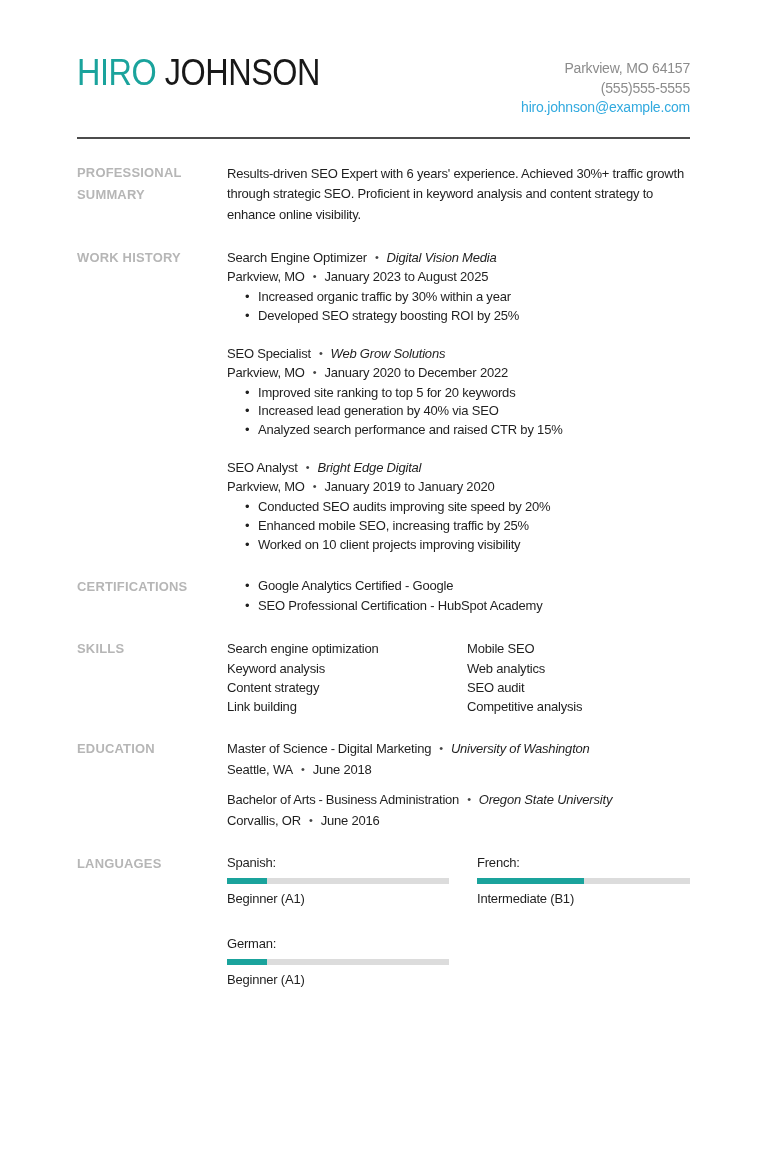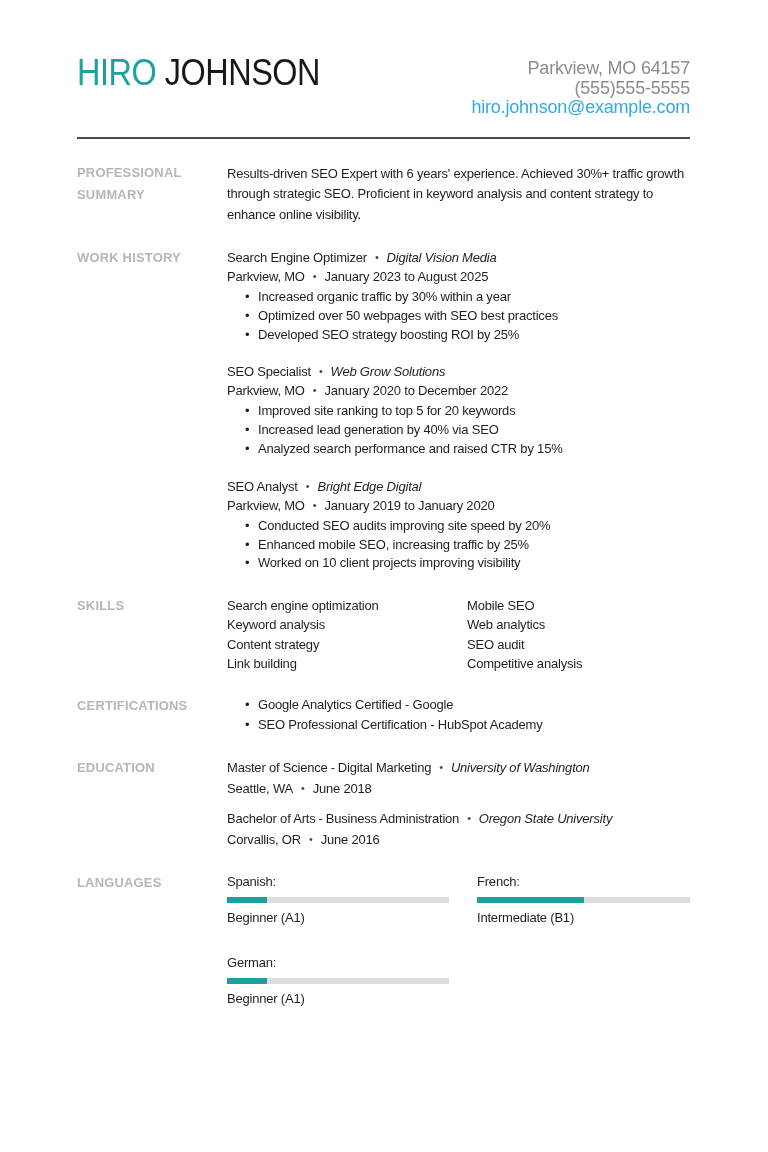--- a/index.html
+++ b/index.html
@@ -21,21 +21,21 @@
     overflow:hidden;
   }
   
   .header{display:flex;justify-content:space-between;align-items:flex-start;}
   .name{
     font-size:36px;line-height:38px;font-weight:400;letter-spacing:-0.5px;
     transform:scaleX(.9);transform-origin:left center;white-space:nowrap;margin-top:6px;
   }
   .name .first{color:var(--accent);}
   .name .last{color:#181818;}
-  .contact{ text-align:right;font-size:18px;line-height:19.5px;color:var(--muted);margin-top:11px;}
+  .contact{ text-align:right;font-size:14px;line-height:19.5px;color:var(--muted);margin-top:11px;}
   .contact .email{color:var(--email);cursor:pointer;text-decoration:none;display:inline-block;}
   .rule{border:none;border-top:2px solid var(--rule);margin:19px 0 0 0;}
   
   .sections{margin-top:23px;}
   .section{display:grid;grid-template-columns:150px 1fr;margin-bottom:22px;}
   .section:last-child{margin-bottom:0;}
   .label{
     color:var(--label);font-weight:700;font-size:13.5px;line-height:22px;
     letter-spacing:0.2px;padding-right:14px;transform:scaleX(.96);transform-origin:left top;
   }
@@ -100,21 +100,20 @@
 
         <div class="job">
           <div class="line1">
             <span class="bold">Search Engine Optimizer</span><span class="sep">•</span><span class="italic">Digital Vision Media</span>
           </div>
           <div class="line2">
             <span>Parkview, MO</span><span class="sep">•</span><span>January 2023 to August 2025</span>
           </div>
           <ul class="bullets">
             <li>Increased organic traffic by 30% within a year</li>
-            <li>Optimized over 50 webpages with SEO best practices</li>
             <li>Developed SEO strategy boosting ROI by 25%</li>
           </ul>
         </div>
 
         <div class="job">
           <div class="line1">
             <span class="bold">SEO Specialist</span><span class="sep">•</span><span class="italic">Web Grow Solutions</span>
           </div>
           <div class="line2">
             <span>Parkview, MO</span><span class="sep">•</span><span>January 2020 to December 2022</span>
@@ -134,48 +133,48 @@
             <span>Parkview, MO</span><span class="sep">•</span><span>January 2019 to January 2020</span>
           </div>
           <ul class="bullets">
             <li>Conducted SEO audits improving site speed by 20%</li>
             <li>Enhanced mobile SEO, increasing traffic by 25%</li>
             <li>Worked on 10 client projects improving visibility</li>
           </ul>
         </div>
 
       </div>
+    </div>
+
+    <div class="section certs">
+      <div class="label">CERTIFICATIONS</div>
+      <ul class="bullets">
+        <li>Google Analytics Certified - Google</li>
+        <li>SEO Professional Certification - HubSpot Academy</li>
+      </ul>
     </div>
 
     <div class="section">
       <div class="label">SKILLS</div>
       <div class="two-col">
         <div>
           <div class="skill">Search engine optimization</div>
           <div class="skill">Keyword analysis</div>
           <div class="skill">Content strategy</div>
           <div class="skill">Link building</div>
         </div>
         <div>
           <div class="skill">Mobile SEO</div>
           <div class="skill">Web analytics</div>
           <div class="skill">SEO audit</div>
           <div class="skill">Competitive analysis</div>
         </div>
       </div>
     </div>
 
-    <div class="section certs">
-      <div class="label">CERTIFICATIONS</div>
-      <ul class="bullets">
-        <li>Google Analytics Certified - Google</li>
-        <li>SEO Professional Certification - HubSpot Academy</li>
-      </ul>
-    </div>
-
     <div class="section">
       <div class="label">EDUCATION</div>
       <div>
 
         <div class="edu">
           <div class="line1">
             <span class="bold">Master of Science</span><span class="dash">-</span><span>Digital Marketing</span><span class="sep">•</span><span class="italic">University of Washington</span>
           </div>
           <div class="line2">
             <span>Seattle, WA</span><span class="sep">•</span><span>June 2018</span>

